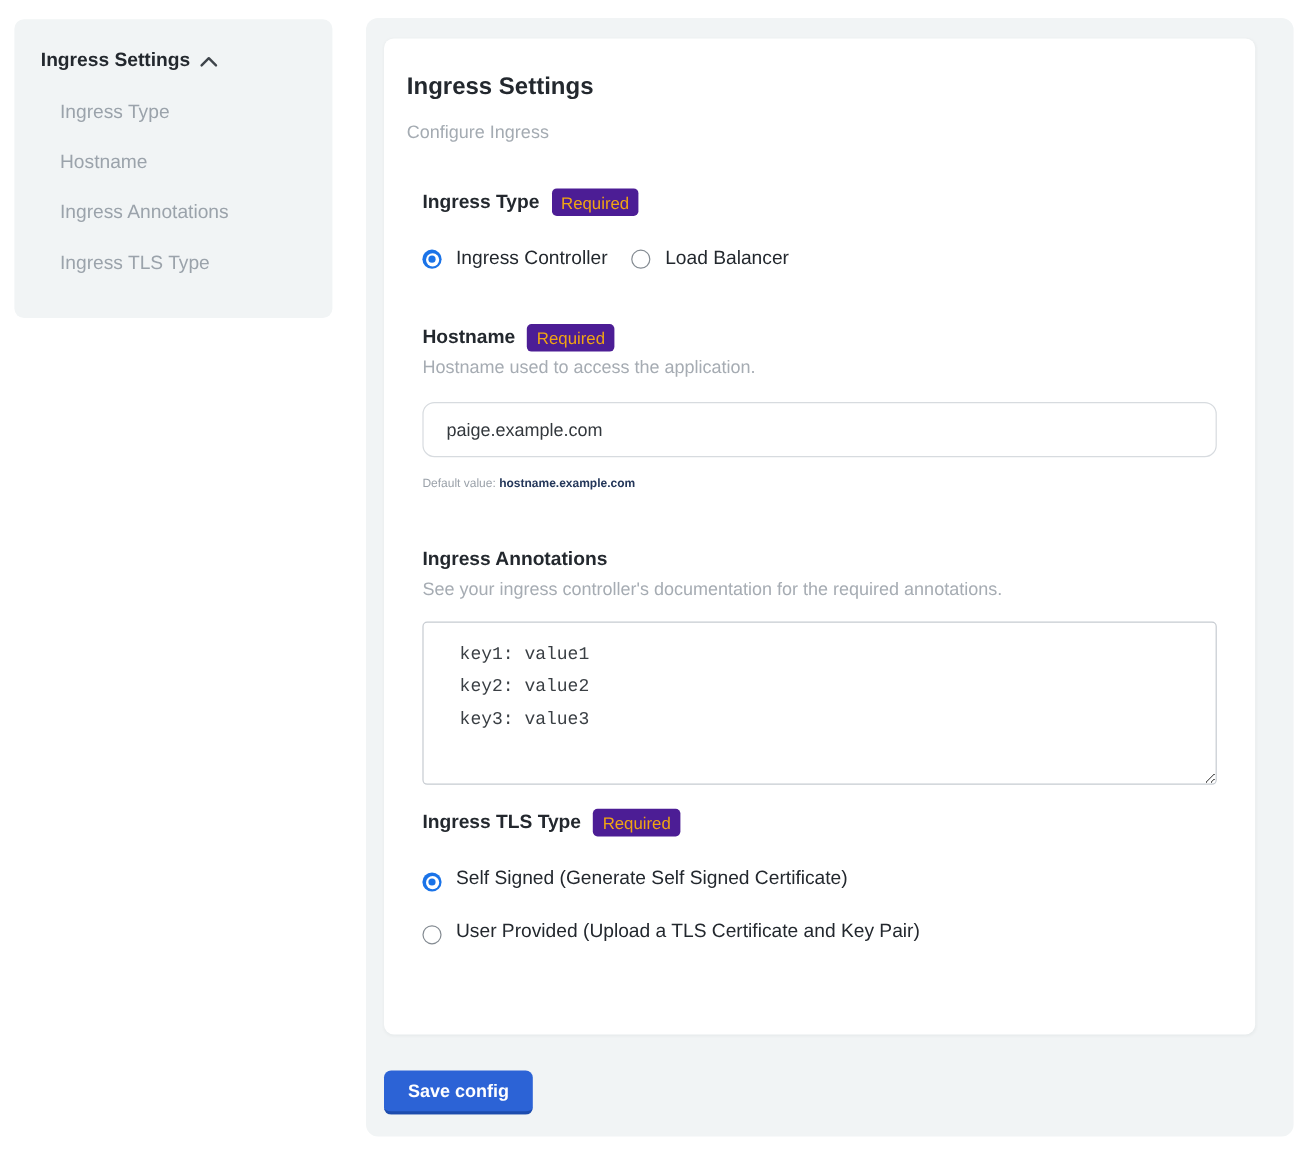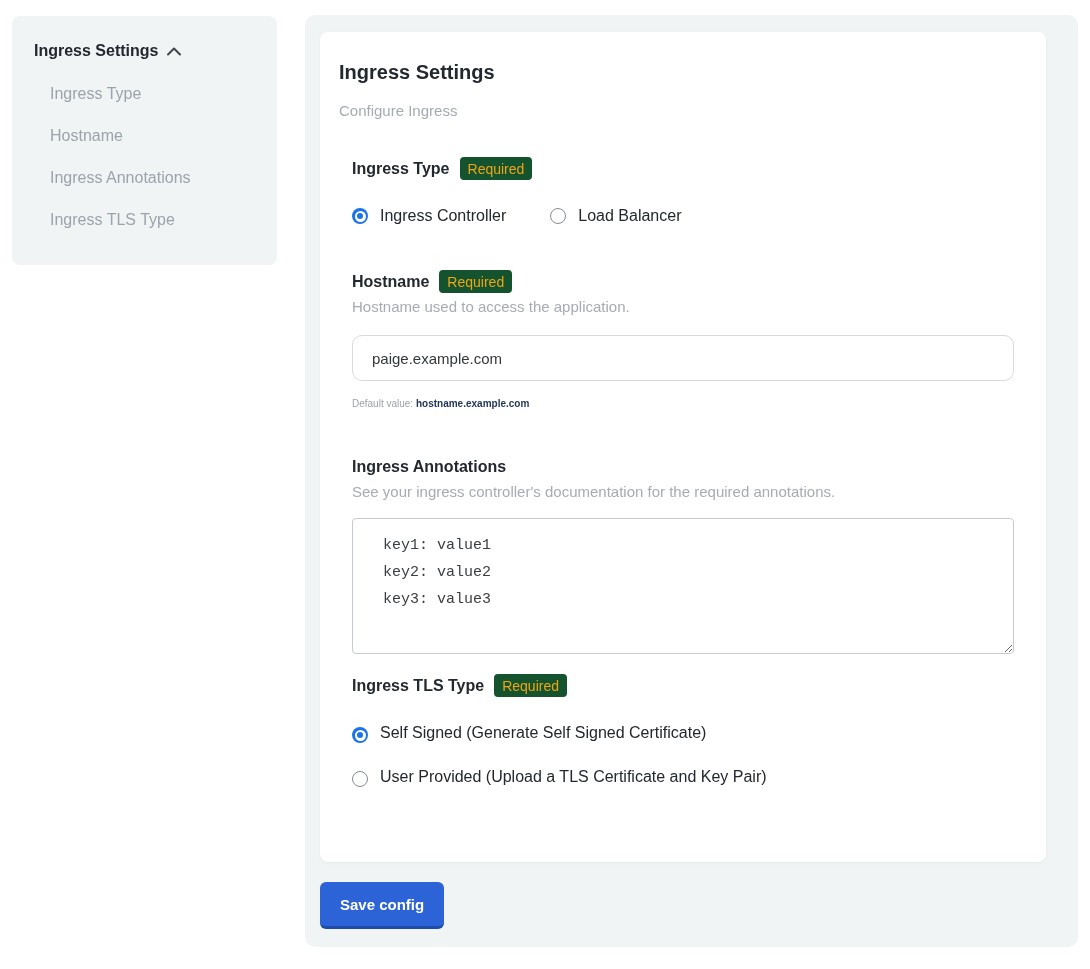--- a/index.html
+++ b/index.html
@@ -52,28 +52,28 @@
   .section { margin: 0 13px; }
   .sec-ingress-type { margin-top: 36px; }
   .sec-hostname { margin-top: 44px; }
   .sec-annotations { margin-top: 42px; }
   .sec-tls { margin-top: 20px; }
 
   .sec-head { display: flex; align-items: center; }
   .sec-head h2 { font-size: 16px; font-weight: 700; color: #23282e; line-height: 22px; }
   .badge {
     display: inline-block; margin-left: 10px;
-    background: #14532d; color: #f0a513;
+    background: #4c1d95; color: #f0a513;
     font-size: 14px; line-height: 14px;
     padding: 5px 8px 4px 8px; border-radius: 4px;
   }
   .desc { margin-top: 4px; font-size: 15px; color: #a6acb3; line-height: 20px; }
 
   
-  .radio-row { display: flex; align-items: center; gap: 44px; margin-top: 26px; }
+  .radio-row { display: flex; align-items: center; gap: 20px; margin-top: 26px; }
   .opt { display: flex; align-items: center; gap: 12px; cursor: pointer; }
   .opt-label { font-size: 16px; color: #23282e; line-height: 20px; }
   .rdo {
     width: 16px; height: 16px; border-radius: 50%;
     border: 1.5px solid #848b92; background: #fff; flex: none;
   }
   .rdo.on { border: none; background: #1a73e8; position: relative; }
   .rdo.on::after {
     content: ""; position: absolute; top: 2.5px; left: 2.5px; right: 2.5px; bottom: 2.5px;
     background: #ffffff; border-radius: 50%;
@@ -102,21 +102,21 @@
     border: 1px solid #c6cbd1; border-radius: 4px;
     padding: 13px 30px;
     font-family: "Liberation Mono", "DejaVu Sans Mono", monospace;
     font-size: 15px; line-height: 27px; color: #3a3f44;
     resize: both; outline: none; background: #fff;
   }
 
   
   .save {
     position: absolute; left: 15px; bottom: 18px;
-    height: 47px; padding: 0 20px;
+    height: 37px; padding: 0 20px;
     background: #2c63d6; color: #ffffff;
     border: none; border-bottom: 3px solid #1d4cae;
     border-radius: 6px;
     font-family: "Liberation Sans", sans-serif;
     font-size: 15px; font-weight: 700;
     cursor: pointer;
   }
 </style>
 </head>
 <body>

